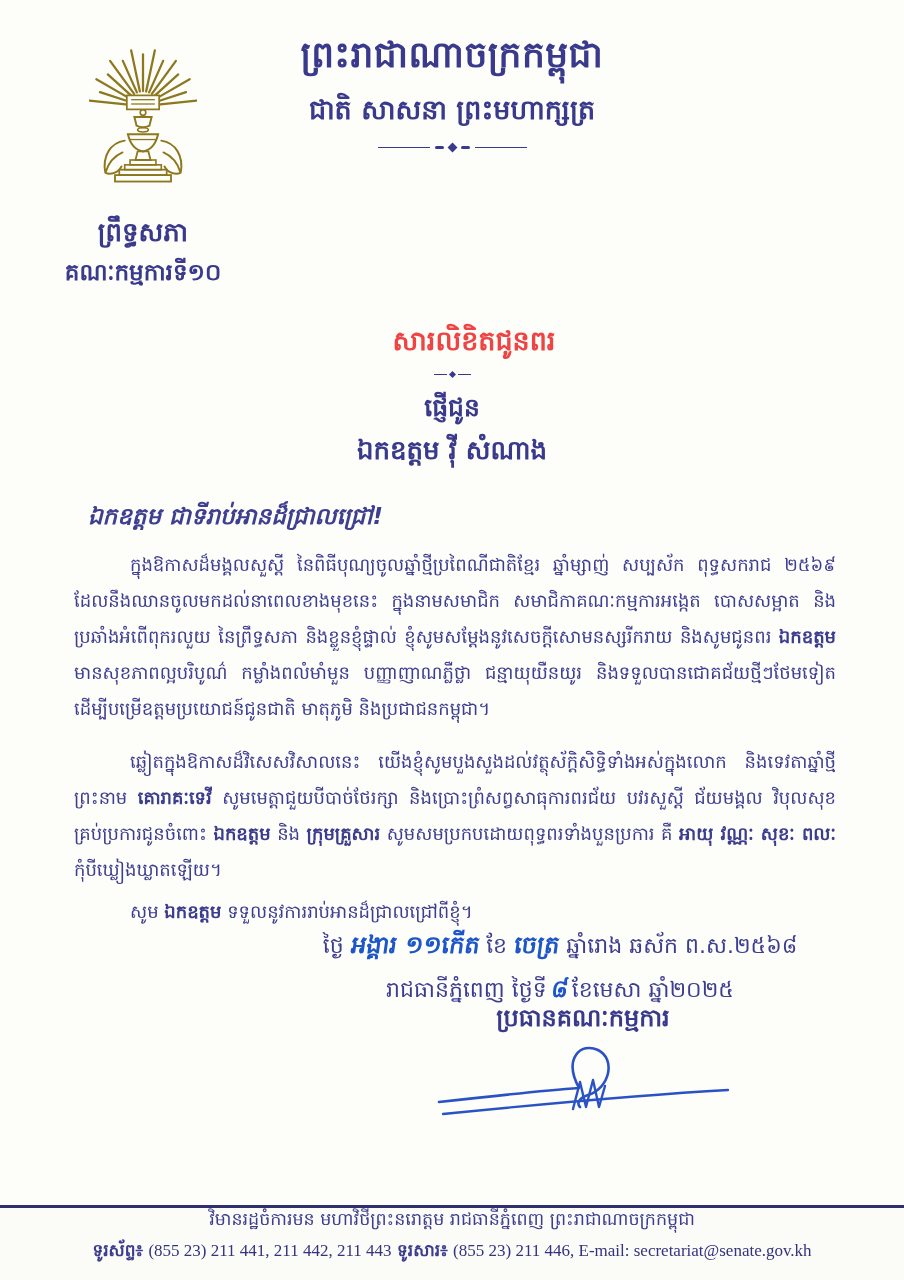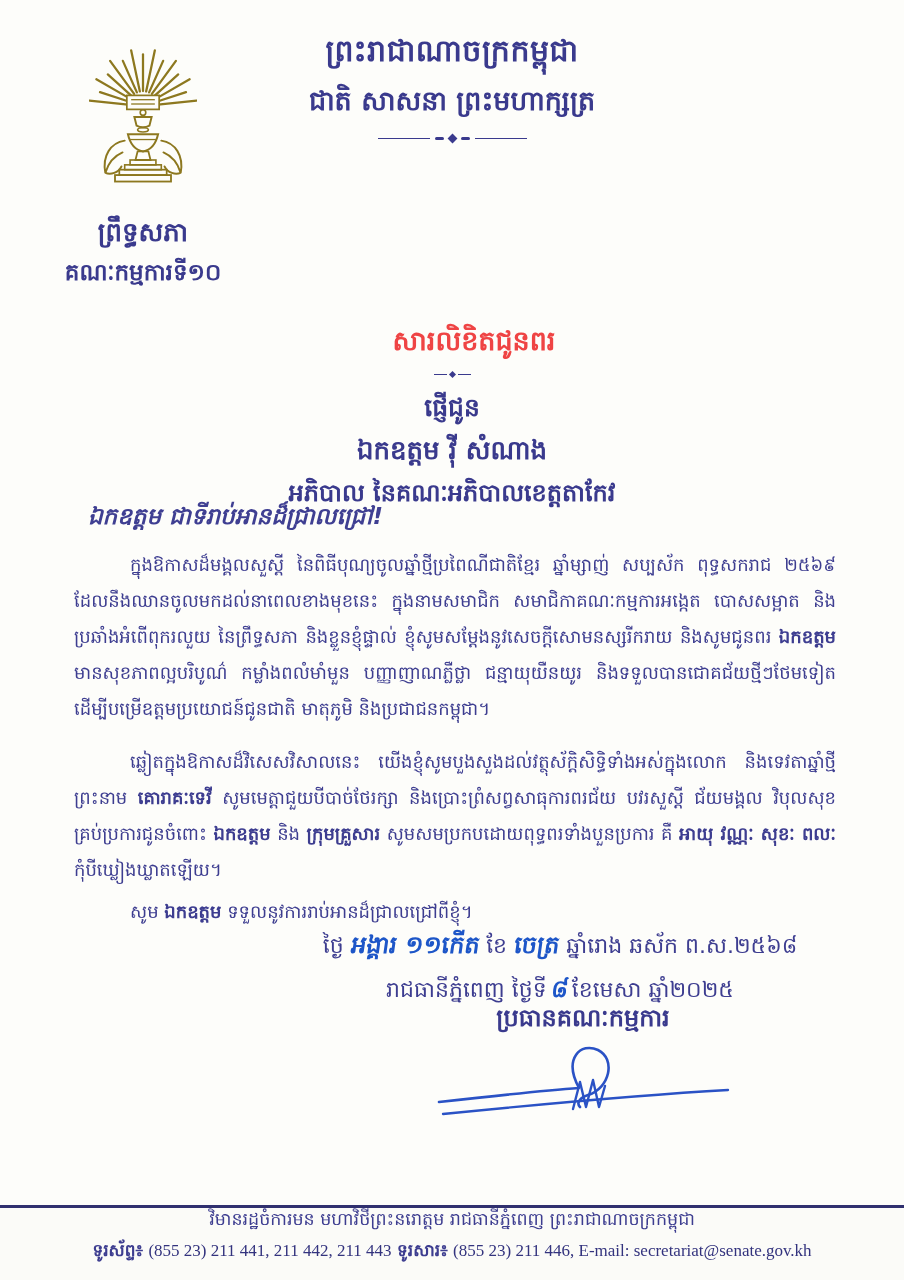--- a/index.html
+++ b/index.html
@@ -12,21 +12,21 @@
     font-family:"DejaVu Sans", sans-serif;
     color:#3c3c8e;
     overflow:hidden;
   }
 
   
   .kingdom-block {
     position:absolute; left:0; right:0; top:32px;
     text-align:center;
   }
-  .kingdom-line1 { font-size:30px; font-weight:700; letter-spacing:.5px; color:#3a3a8d; }
+  .kingdom-line1 { font-size:36px; font-weight:700; letter-spacing:.5px; color:#3a3a8d; }
   .kingdom-line2 { font-size:27px; font-weight:700; margin-top:8px; color:#3a3a8d; }
   .orn { display:flex; align-items:center; justify-content:center; gap:5px; margin-top:12px; }
   .orn .l  { width:52px; height:1.5px; background:#3a3a8d; }
   .orn .t  { width:9px; height:3px; background:#3a3a8d; border-radius:2px; }
   .orn .d  { width:7px; height:7px; background:#3a3a8d; transform:rotate(45deg); }
 
   .emblem-block {
     position:absolute; left:58px; top:48px; width:170px;
     text-align:center;
   }
@@ -153,21 +153,20 @@
 
   <div class="title-block">
     <div class="doc-title">សារលិខិតជូនពរ</div>
     <div class="orn-sm">
       <span class="l"></span>
         <span class="d"></span>
         <span class="l"></span>
     </div>
     <div class="send-to">ផ្ញើជូន</div>
     <div class="recipient-name">ឯកឧត្តម វ៉ី សំណាង</div>
-    <div class="recipient-position">អភិបាល នៃគណៈអភិបាលខេត្តតាកែវ</div>
   </div>
 
   <div class="salutation">ឯកឧត្តម ជាទីរាប់អានដ៏ជ្រាលជ្រៅ!</div>
 
   <div class="body-text">
     <p class="p1"><span>ក្នុងឱកាសដ៏មង្គលសួស្ដី នៃពិធីបុណ្យចូលឆ្នាំថ្មីប្រពៃណីជាតិខ្មែរ ឆ្នាំម្សាញ់ សប្បស័ក ពុទ្ធសករាជ ២៥៦៩ ដែលនឹងឈានចូលមកដល់នាពេលខាងមុខនេះ ក្នុងនាមសមាជិក សមាជិកាគណៈកម្មការអង្កេត បោសសម្អាត និងប្រឆាំងអំពើពុករលួយ នៃព្រឹទ្ធសភា និងខ្លួនខ្ញុំផ្ទាល់ ខ្ញុំសូមសម្ដែងនូវសេចក្ដីសោមនស្សរីករាយ និងសូមជូនពរ </span><b>ឯកឧត្តម</b><span> មានសុខភាពល្អបរិបូណ៌ កម្លាំងពលំមាំមួន បញ្ញាញាណភ្លឺថ្លា ជន្មាយុយឺនយូរ និងទទួលបានជោគជ័យថ្មីៗថែមទៀត ដើម្បីបម្រើឧត្តមប្រយោជន៍ជូនជាតិ មាតុភូមិ និងប្រជាជនកម្ពុជា។</span></p>
     <p class="p2"><span>ឆ្លៀតក្នុងឱកាសដ៏វិសេសវិសាលនេះ យើងខ្ញុំសូមបួងសួងដល់វត្ថុស័ក្ដិសិទ្ធិទាំងអស់ក្នុងលោក និងទេវតាឆ្នាំថ្មីព្រះនាម </span><b>គោរាគៈទេវី</b><span> សូមមេត្តាជួយបីបាច់ថែរក្សា និងប្រោះព្រំសព្វសាធុការពរជ័យ បវរសួស្ដី ជ័យមង្គល វិបុលសុខគ្រប់ប្រការជូនចំពោះ </span><b>ឯកឧត្តម</b><span> និង </span><b>ក្រុមគ្រួសារ</b><span> សូមសមប្រកបដោយពុទ្ធពរទាំងបួនប្រការ គឺ </span><b>អាយុ វណ្ណៈ សុខៈ ពលៈ</b><span> កុំបីឃ្លៀងឃ្លាតឡើយ។</span></p>
     <p class="p3"><span>សូម </span><b>ឯកឧត្តម</b><span> ទទួលនូវការរាប់អានដ៏ជ្រាលជ្រៅពីខ្ញុំ។</span></p>
   </div>
 

